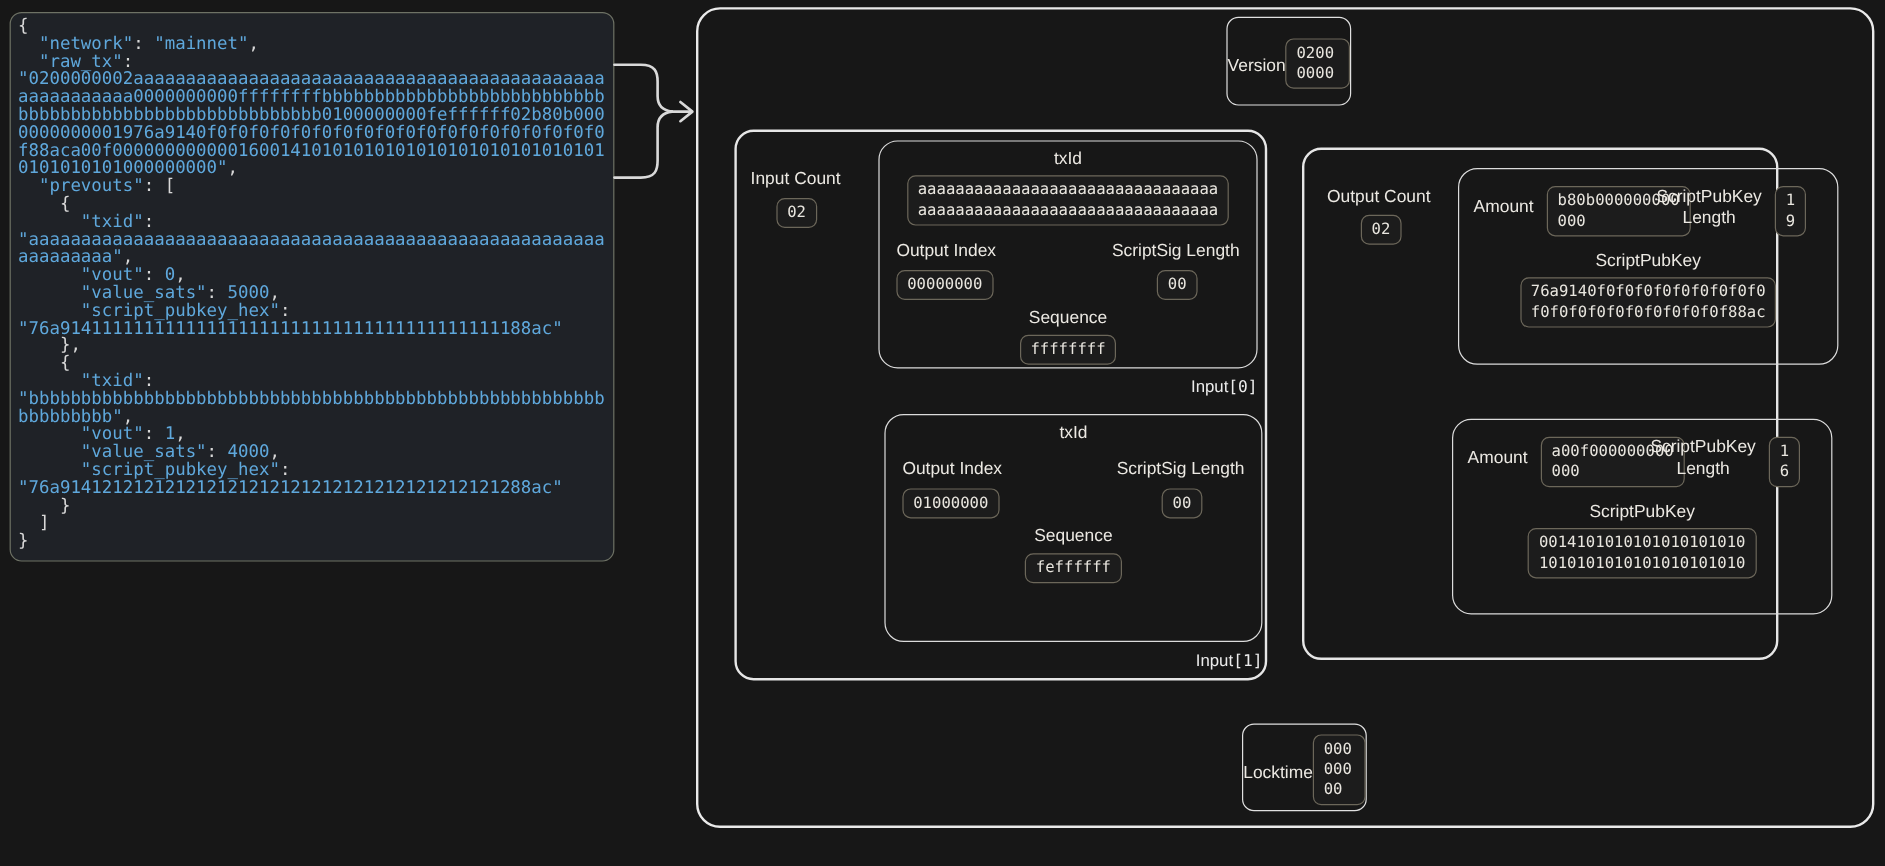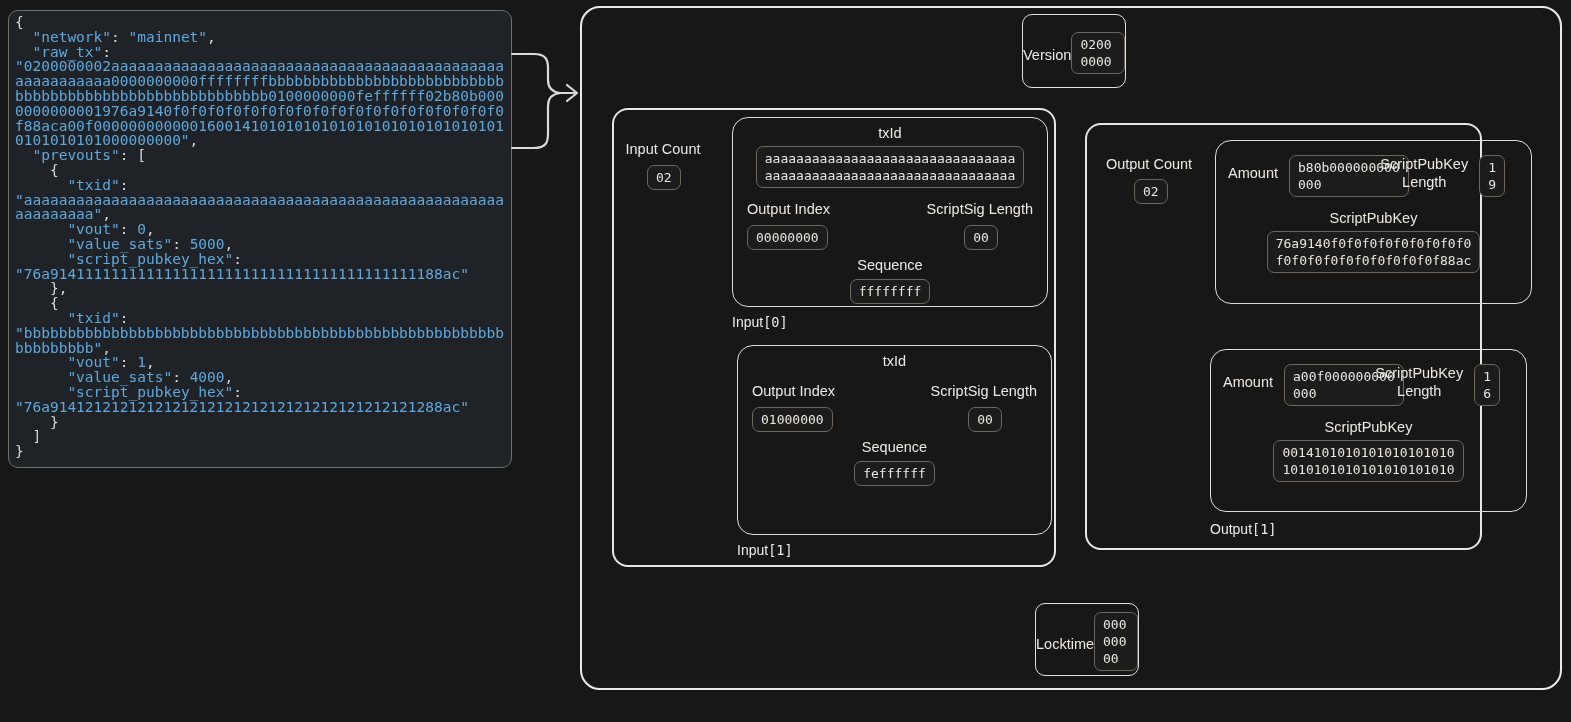--- a/index.html
+++ b/index.html
@@ -34,21 +34,21 @@
   .bigbox{left:580px;top:6px;width:982px;height:684px;border:2px solid #eaeaea;border-radius:20px;box-sizing:border-box;}
   .group{border:2px solid var(--box-border);border-radius:16px;box-sizing:border-box;}
   .inputs-group{left:612px;top:108px;width:444px;height:459px;}
   .outputs-group{left:1085px;top:123px;width:397px;height:427px;}
   .inner-box{border:1.5px solid #dcdcdc;border-radius:16px;box-sizing:border-box;
     display:flex;flex-direction:column;align-items:center;}
   .side-box{border:1.5px solid #e0e0e0;border-radius:10px;box-sizing:border-box;
     display:flex;align-items:center;}
 
   .lbl{color:var(--label);font-size:14.5px;line-height:18px;text-align:center;}
-  .caption{color:#ebebeb;font-size:14px;text-align:left;}
+  .caption{color:#ebebeb;font-size:14px;text-align:right;}
   .caption .idx{font-family:"DejaVu Sans Mono",monospace;font-size:13.5px;}
 
   .pill{display:inline-flex;align-items:center;justify-content:flex-end;
     background:var(--pill-bg);border:1px solid var(--pill-border);border-radius:7px;
     color:var(--pill-text);font-family:"DejaVu Sans Mono",monospace;font-size:13px;line-height:17px;
     padding:3px 8px;box-sizing:content-box;}
   .pill .val{display:block;word-break:break-all;text-align:left;}
   .w32{width:32ch;} .w25{width:25ch;} .w22{width:22ch;}
 
   
@@ -223,23 +223,20 @@
           <div class="pill">
             <span class="val">16</span>
           </div>
         </div>
       </div>
       <div class="lbl spk-lbl">ScriptPubKey</div>
       <div class="pill spk-pill">
         <span class="val w22">00141010101010101010101010101010101010101010</span>
       </div>
     </div>
-    <div class="cap caption" style="left:123px;top:396px;width:317px;">
-      <span>Output</span><span class="idx">[1]</span>
-    </div>
   </div>
 
   <div class="abs side-box" style="left:1035px;top:603px;width:104px;height:73px;">
     <div class="lbl">Locktime</div>
     <div class="pill">
       <span class="val">00000000</span>
     </div>
   </div>
 
 </div>

